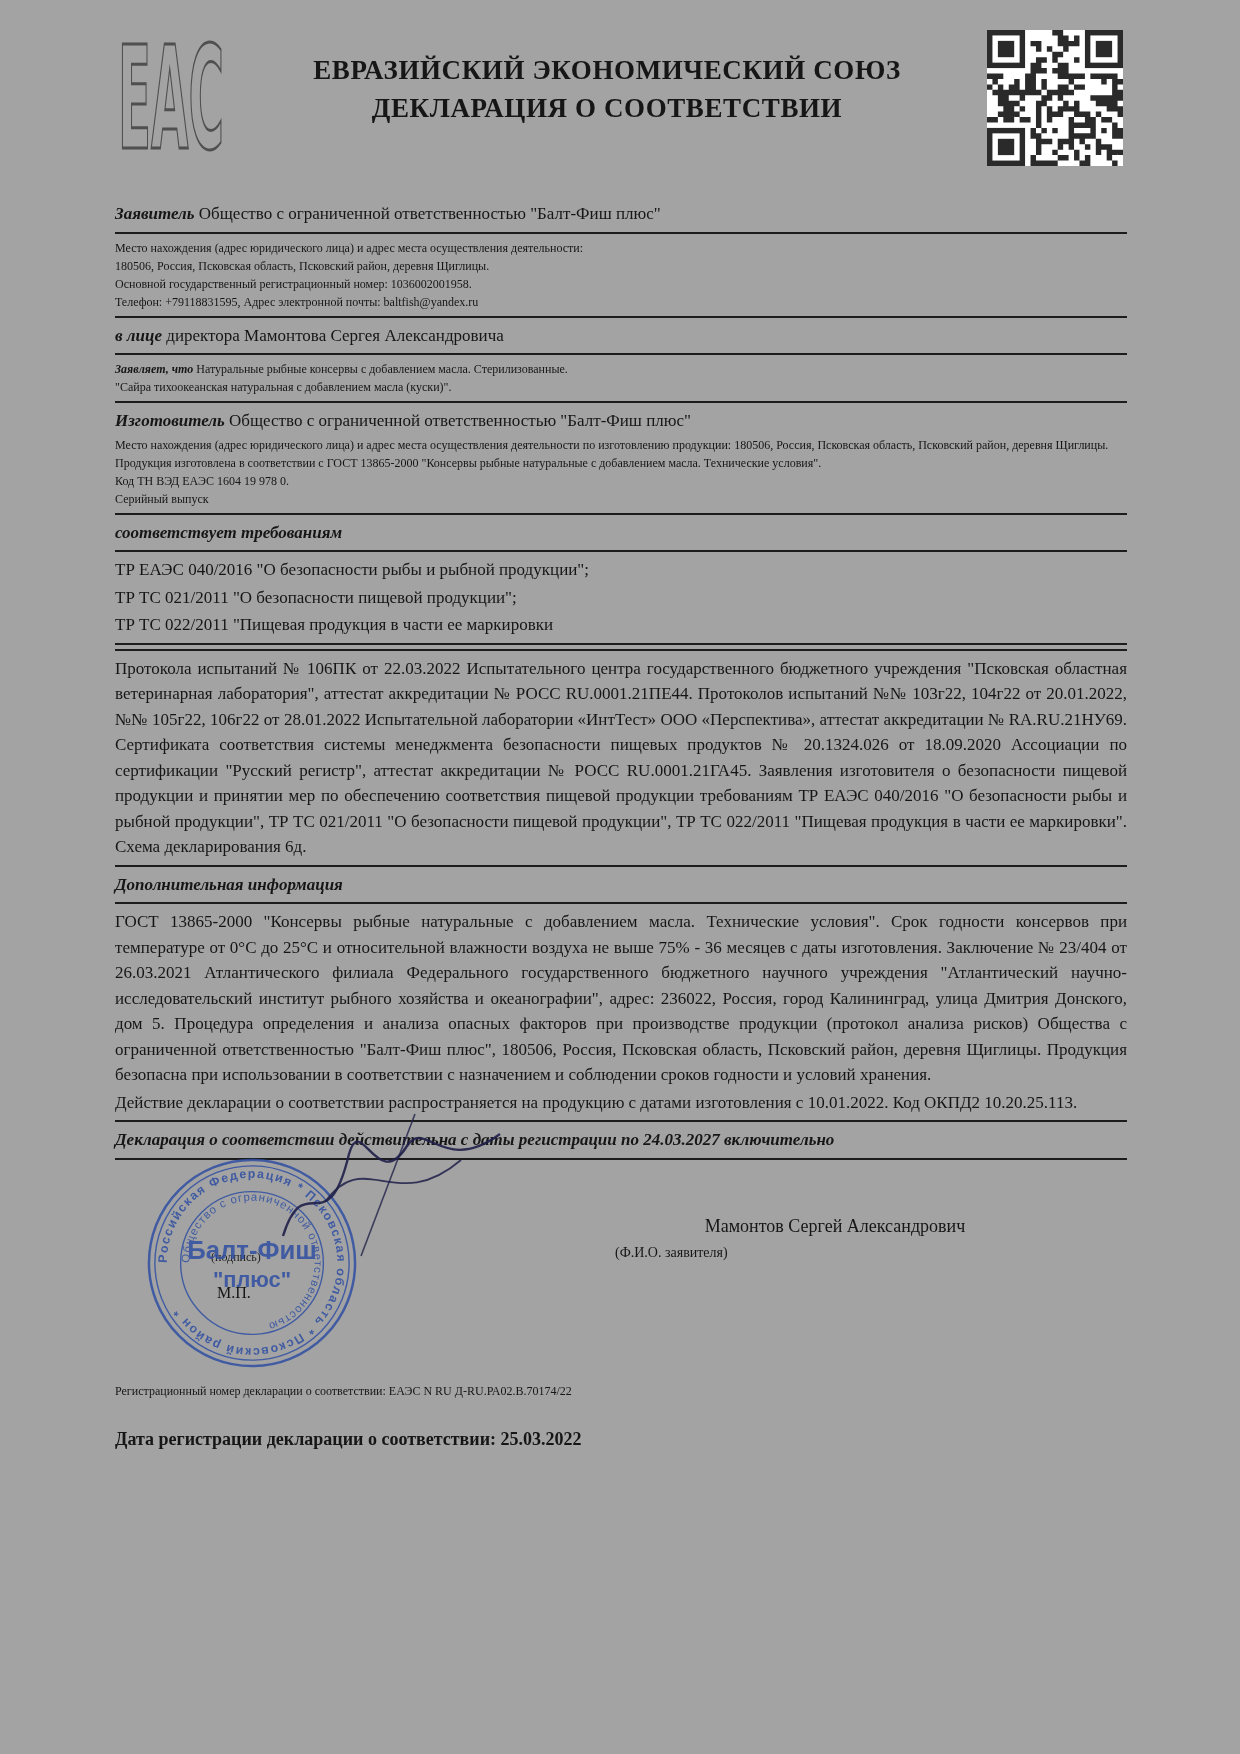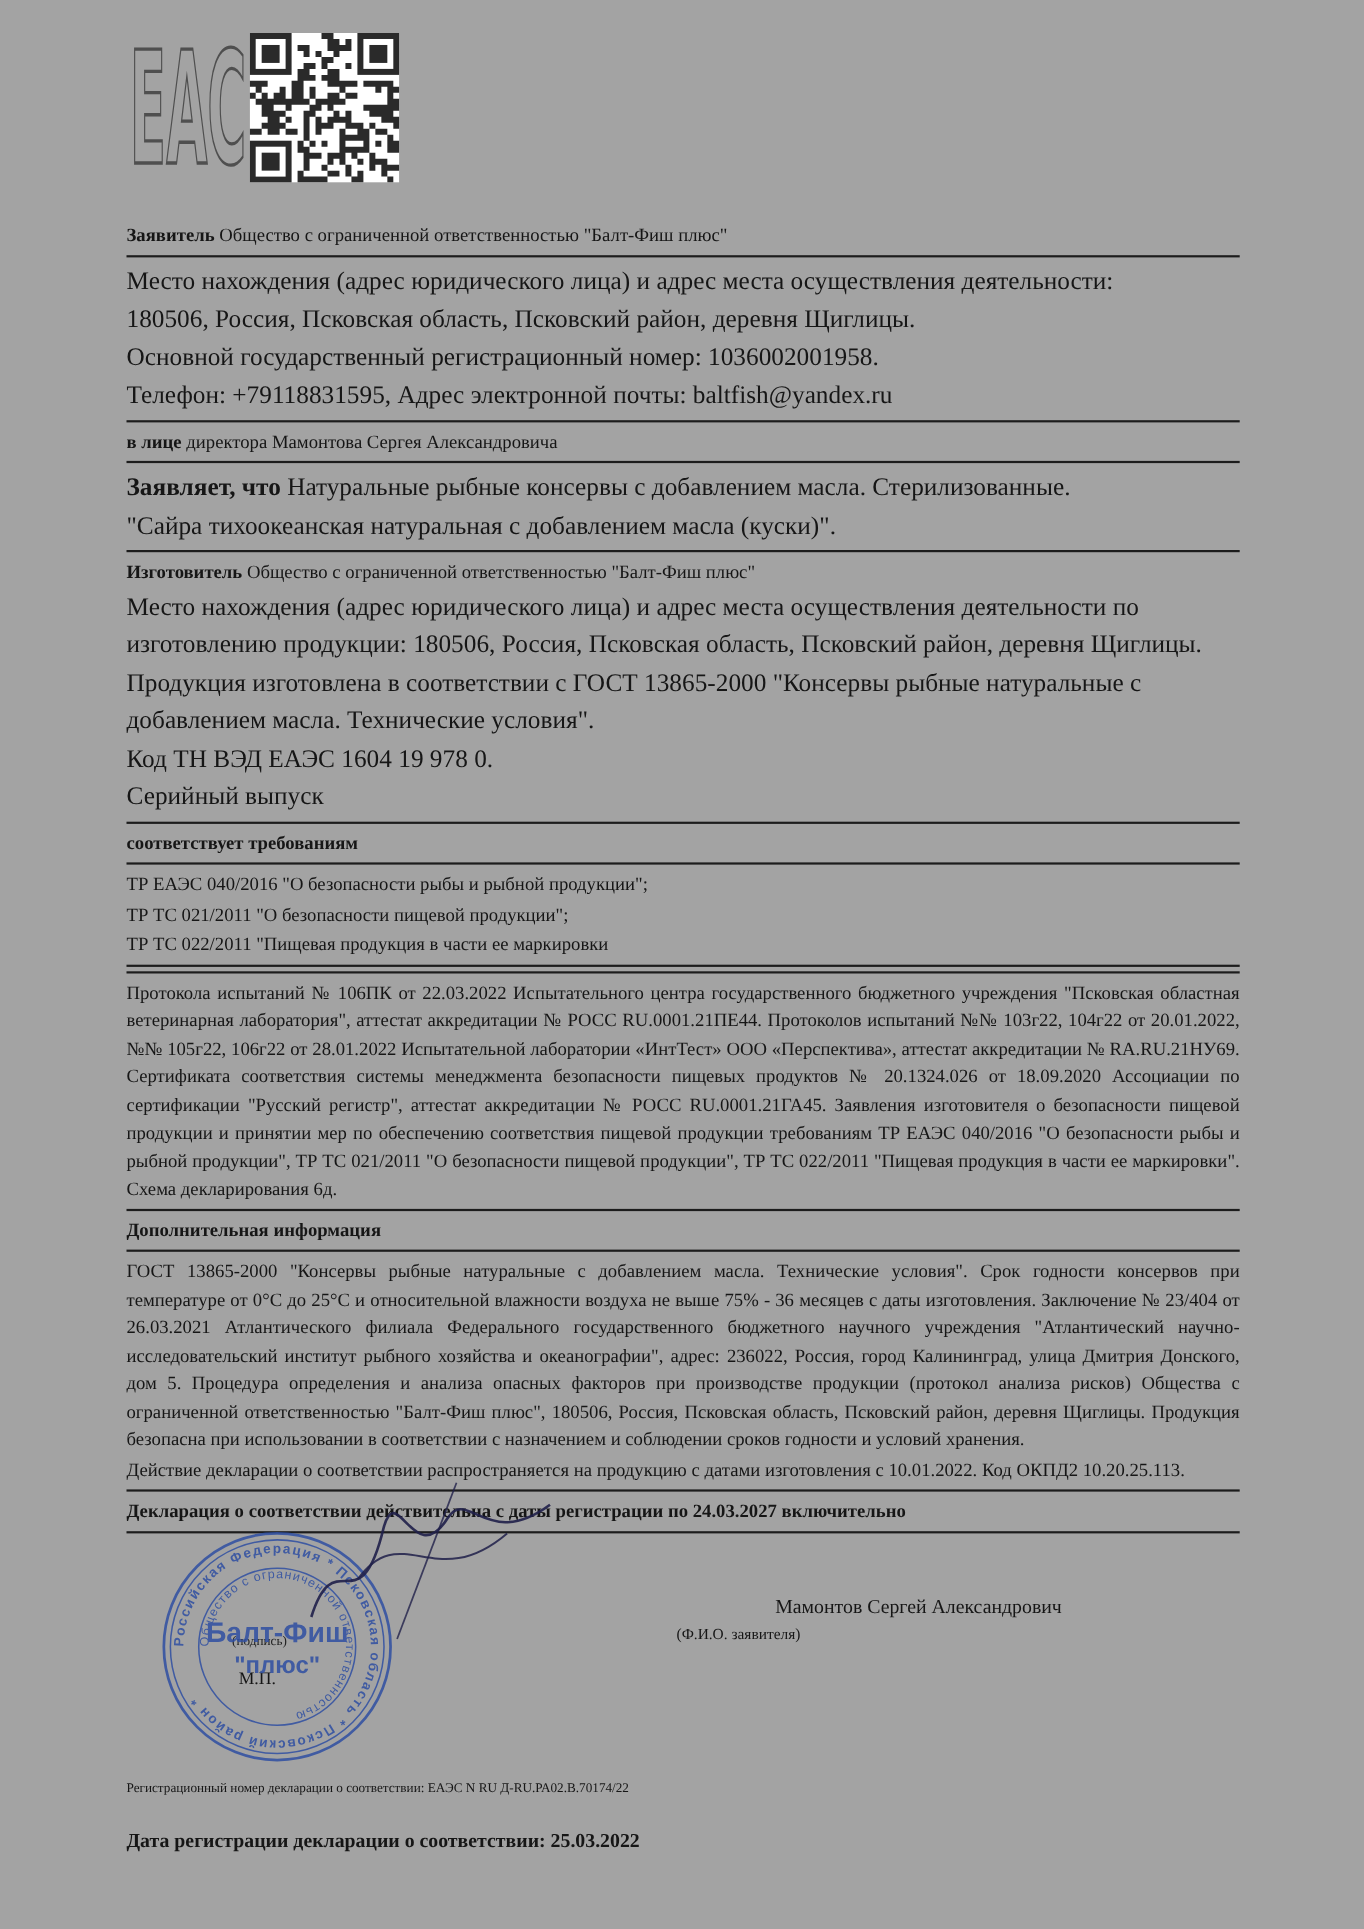--- a/index.html
+++ b/index.html
@@ -11,23 +11,23 @@
   }
   
   .doc-header { display:flex; align-items:flex-start; height:158px; margin-bottom:16px; }
   .eac-logo { width:112px; flex:0 0 auto; padding-top:6px; }
   .titles { flex:1; text-align:center; padding-top:26px; font-weight:bold;
             font-size:27px; line-height:1.4; letter-spacing:0.6px; }
   .qr-box { width:140px; height:136px; flex:0 0 auto; padding-top:4px; }
 
   
   .line  { font-size:17px; line-height:1.5; padding:1px 0; }
-  .multi { font-size:23px; line-height:1.5; padding:1px 0; white-space:pre-line; }
+  .multi { font-size:12px; line-height:1.5; padding:1px 0; white-space:pre-line; }
   .just  { text-align:justify;font-family:Liberation Serif, serif; }
-  .b     { font-weight:bold; }
+  .b     { font-weight:bold;font-style:italic; }
   .rule  { border:0; border-top:2px solid #1c1c1c; margin:4px 0; }
 
   
   .sig-area { position:relative; height:212px; margin-top:6px; }
   .stamp { position:absolute; left:28px; top:-12px; width:218px; height:218px; opacity:.85; }
   .stamp text { font-family:"Liberation Sans", sans-serif; }
   .ring-outer { font-size:12.5px; letter-spacing:1.5px; font-weight:bold; }
   .ring-inner { font-size:11.5px; letter-spacing:1px; }
   .stamp-center1 { font-size:26px; font-weight:bold; }
   .stamp-center2 { font-size:22px; font-weight:bold; }
@@ -43,20 +43,24 @@
 </head>
 <body>
 
 <div class="page">
 
   <div class="doc-header">
     <div class="eac-logo">
       <svg width="112" height="140" viewBox="0 0 112 140">
         <text x="56" y="116" text-anchor="middle" font-family="DejaVu Sans, sans-serif" font-weight="bold" font-size="142" textLength="106" lengthAdjust="spacingAndGlyphs" fill="none" stroke="#4f4f4f" stroke-width="3">ЕАС</text>
       </svg>
+    </div>
+    <div class="titles">
+      <div>ЕВРАЗИЙСКИЙ ЭКОНОМИЧЕСКИЙ СОЮЗ</div>
+      <div>ДЕКЛАРАЦИЯ О СООТВЕТСТВИИ</div>
     </div>
     <div class="qr-box">
       <svg id="qr" width="136" height="136" viewBox="0 0 125 125">
         <rect width="125" height="125" fill="#ffffff"></rect>
         <path id="qr-cells" fill="#2a2a2a" d="M60 0h5v5h-5zM65 0h5v5h-5zM65 5h5v5h-5zM70 5h5v5h-5zM80 5h5v5h-5zM40 10h5v5h-5zM45 10h5v5h-5zM65 10h5v5h-5zM70 10h5v5h-5zM75 10h5v5h-5zM80 10h5v5h-5zM45 15h5v5h-5zM55 15h5v5h-5zM70 15h5v5h-5zM60 20h5v5h-5zM65 20h5v5h-5zM45 25h5v5h-5zM50 25h5v5h-5zM60 25h5v5h-5zM80 25h5v5h-5zM40 30h5v5h-5zM45 30h5v5h-5zM65 30h5v5h-5zM70 30h5v5h-5zM40 35h5v5h-5zM45 35h5v5h-5zM50 35h5v5h-5zM60 35h5v5h-5zM65 35h5v5h-5zM70 35h5v5h-5zM0 40h5v5h-5zM5 40h5v5h-5zM10 40h5v5h-5zM35 40h5v5h-5zM40 40h5v5h-5zM65 40h5v5h-5zM70 40h5v5h-5zM75 40h5v5h-5zM80 40h5v5h-5zM85 40h5v5h-5zM95 40h5v5h-5zM100 40h5v5h-5zM105 40h5v5h-5zM110 40h5v5h-5zM115 40h5v5h-5zM5 45h5v5h-5zM25 45h5v5h-5zM35 45h5v5h-5zM40 45h5v5h-5zM50 45h5v5h-5zM75 45h5v5h-5zM105 45h5v5h-5zM115 45h5v5h-5zM120 45h5v5h-5zM0 50h5v5h-5zM10 50h5v5h-5zM20 50h5v5h-5zM25 50h5v5h-5zM35 50h5v5h-5zM40 50h5v5h-5zM50 50h5v5h-5zM65 50h5v5h-5zM70 50h5v5h-5zM80 50h5v5h-5zM85 50h5v5h-5zM115 50h5v5h-5zM5 55h5v5h-5zM10 55h5v5h-5zM15 55h5v5h-5zM20 55h5v5h-5zM25 55h5v5h-5zM30 55h5v5h-5zM35 55h5v5h-5zM40 55h5v5h-5zM45 55h5v5h-5zM55 55h5v5h-5zM60 55h5v5h-5zM65 55h5v5h-5zM70 55h5v5h-5zM75 55h5v5h-5zM115 55h5v5h-5zM120 55h5v5h-5zM10 60h5v5h-5zM15 60h5v5h-5zM30 60h5v5h-5zM50 60h5v5h-5zM55 60h5v5h-5zM65 60h5v5h-5zM95 60h5v5h-5zM100 60h5v5h-5zM105 60h5v5h-5zM110 60h5v5h-5zM115 60h5v5h-5zM120 60h5v5h-5zM10 65h5v5h-5zM15 65h5v5h-5zM20 65h5v5h-5zM25 65h5v5h-5zM45 65h5v5h-5zM50 65h5v5h-5zM70 65h5v5h-5zM80 65h5v5h-5zM100 65h5v5h-5zM105 65h5v5h-5zM110 65h5v5h-5zM115 65h5v5h-5zM15 70h5v5h-5zM20 70h5v5h-5zM30 70h5v5h-5zM45 70h5v5h-5zM55 70h5v5h-5zM65 70h5v5h-5zM70 70h5v5h-5zM75 70h5v5h-5zM80 70h5v5h-5zM110 70h5v5h-5zM115 70h5v5h-5zM120 70h5v5h-5zM10 75h5v5h-5zM15 75h5v5h-5zM20 75h5v5h-5zM25 75h5v5h-5zM45 75h5v5h-5zM55 75h5v5h-5zM60 75h5v5h-5zM65 75h5v5h-5zM80 75h5v5h-5zM85 75h5v5h-5zM90 75h5v5h-5zM100 75h5v5h-5zM120 75h5v5h-5zM0 80h5v5h-5zM5 80h5v5h-5zM15 80h5v5h-5zM20 80h5v5h-5zM30 80h5v5h-5zM35 80h5v5h-5zM45 80h5v5h-5zM55 80h5v5h-5zM75 80h5v5h-5zM90 80h5v5h-5zM95 80h5v5h-5zM105 80h5v5h-5zM110 80h5v5h-5zM45 85h5v5h-5zM75 85h5v5h-5zM80 85h5v5h-5zM85 85h5v5h-5zM90 85h5v5h-5zM95 85h5v5h-5zM115 85h5v5h-5zM40 90h5v5h-5zM50 90h5v5h-5zM60 90h5v5h-5zM75 90h5v5h-5zM95 90h5v5h-5zM105 90h5v5h-5zM115 90h5v5h-5zM120 90h5v5h-5zM40 95h5v5h-5zM45 95h5v5h-5zM75 95h5v5h-5zM80 95h5v5h-5zM85 95h5v5h-5zM90 95h5v5h-5zM95 95h5v5h-5zM115 95h5v5h-5zM120 95h5v5h-5zM45 100h5v5h-5zM50 100h5v5h-5zM55 100h5v5h-5zM65 100h5v5h-5zM70 100h5v5h-5zM75 100h5v5h-5zM85 100h5v5h-5zM100 100h5v5h-5zM45 105h5v5h-5zM65 105h5v5h-5zM75 105h5v5h-5zM90 105h5v5h-5zM100 105h5v5h-5zM105 105h5v5h-5zM110 105h5v5h-5zM45 110h5v5h-5zM60 110h5v5h-5zM80 110h5v5h-5zM100 110h5v5h-5zM110 110h5v5h-5zM115 110h5v5h-5zM120 110h5v5h-5zM40 115h5v5h-5zM65 115h5v5h-5zM70 115h5v5h-5zM80 115h5v5h-5zM90 115h5v5h-5zM110 115h5v5h-5zM40 120h5v5h-5zM45 120h5v5h-5zM50 120h5v5h-5zM55 120h5v5h-5zM60 120h5v5h-5zM85 120h5v5h-5zM90 120h5v5h-5zM115 120h5v5h-5z"></path>
         <g fill="#2a2a2a">
           <rect x="0" y="0" width="35" height="35"></rect>
             <rect x="5" y="5" width="25" height="25" fill="#fff"></rect>
             <rect x="10" y="10" width="15" height="15"></rect>
           <rect x="90" y="0" width="35" height="35"></rect>

